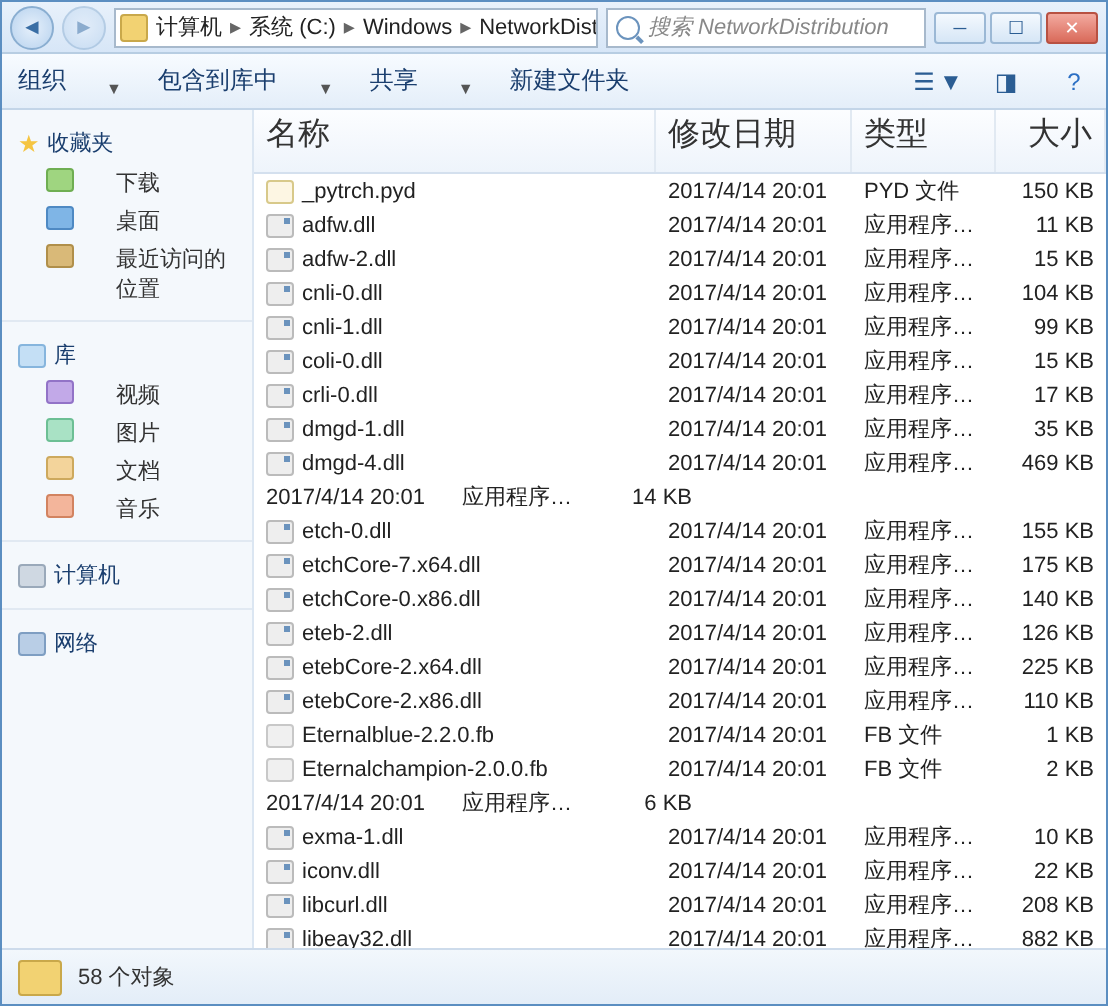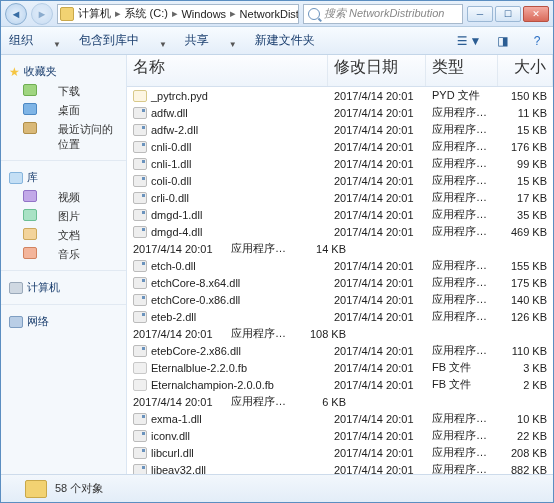--- a/index.html
+++ b/index.html
@@ -51,21 +51,21 @@
   .colhead .c-size{text-align:right}
   .colhead > div{border-right:1px solid #e1e9f2}
   .rows{flex:1;overflow-y:auto;overflow-x:hidden;font-size:11px;color:#222}
   .row{display:flex;height:17px;align-items:center}
   .row .fico{width:14px;height:12px;margin-right:4px;flex-shrink:0;border-radius:2px}
   .f-dll{background:#eee;border:1px solid #bbb;position:relative}
   .f-dll:after{content:"";position:absolute;right:1px;top:1px;width:3px;height:3px;background:#6b93bd}
   .f-pyd{background:#fdf6e3;border:1px solid #d8c98a}
   .f-fb{background:#f0f0f0;border:1px solid #c8c8c8}
   .row .c-name{display:flex;align-items:flex-start}
-  .status{height:28px;background:linear-gradient(#f2f7fc,#e3edf8);border-top:1px solid #cddbeb;display:flex;align-items:center;font-size:11px;padding:0 24px;gap:8px;color:#333}
+  .status{height:28px;background:linear-gradient(#f2f7fc,#e3edf8);border-top:1px solid #cddbeb;display:flex;align-items:center;font-size:11px;padding:0 8px;gap:8px;color:#333}
   .status .big-ico{width:22px;height:18px;background:#f2d272;border:1px solid #c9a84a;border-radius:2px}
   .rows::-webkit-scrollbar{width:15px}
   .rows::-webkit-scrollbar-track{background:#f0f4f9;border-left:1px solid #dbe6f2}
   .rows::-webkit-scrollbar-thumb{background:linear-gradient(90deg,#e8f1fb,#c8dcf1);border:1px solid #a9c3de;border-radius:2px}
   .rows::-webkit-scrollbar-button{height:15px;background:#e8f1fb;border:1px solid #c3d5e8}
 </style>
 </head>
 <body>
 
 <div class="window">
@@ -211,21 +211,21 @@
             <div class="c-type">应用程序扩展</div>
             <div class="c-size">15 KB</div>
           </div>
           <div class="row">
             <div class="c-name">
               <span class="fico f-dll"></span>
               <span>cnli-0.dll</span>
             </div>
             <div class="c-date">2017/4/14 20:01</div>
             <div class="c-type">应用程序扩展</div>
-            <div class="c-size">176 KB</div>
+            <div class="c-size">104 KB</div>
           </div>
           <div class="row">
             <div class="c-name">
               <span class="fico f-dll"></span>
               <span>cnli-1.dll</span>
             </div>
             <div class="c-date">2017/4/14 20:01</div>
             <div class="c-type">应用程序扩展</div>
             <div class="c-size">99 KB</div>
           </div>
@@ -275,21 +275,21 @@
               <span class="fico f-dll"></span>
               <span>etch-0.dll</span>
             </div>
             <div class="c-date">2017/4/14 20:01</div>
             <div class="c-type">应用程序扩展</div>
             <div class="c-size">155 KB</div>
           </div>
           <div class="row">
             <div class="c-name">
               <span class="fico f-dll"></span>
-              <span>etchCore-8.x64.dll</span>
+              <span>etchCore-7.x64.dll</span>
             </div>
             <div class="c-date">2017/4/14 20:01</div>
             <div class="c-type">应用程序扩展</div>
             <div class="c-size">175 KB</div>
           </div>
           <div class="row">
             <div class="c-name">
               <span class="fico f-dll"></span>
               <span>etchCore-0.x86.dll</span>
             </div>
@@ -300,41 +300,45 @@
           <div class="row">
             <div class="c-name">
               <span class="fico f-dll"></span>
               <span>eteb-2.dll</span>
             </div>
             <div class="c-date">2017/4/14 20:01</div>
             <div class="c-type">应用程序扩展</div>
             <div class="c-size">126 KB</div>
           </div>
           <div class="row">
-            <div class="c-date">2017/4/14 20:01</div>
-            <div class="c-type">应用程序扩展</div>
-            <div class="c-size">108 KB</div>
+            <div class="c-name">
+              <span class="fico f-dll"></span>
+              <span>etebCore-2.x64.dll</span>
+            </div>
+            <div class="c-date">2017/4/14 20:01</div>
+            <div class="c-type">应用程序扩展</div>
+            <div class="c-size">225 KB</div>
           </div>
           <div class="row">
             <div class="c-name">
               <span class="fico f-dll"></span>
               <span>etebCore-2.x86.dll</span>
             </div>
             <div class="c-date">2017/4/14 20:01</div>
             <div class="c-type">应用程序扩展</div>
             <div class="c-size">110 KB</div>
           </div>
           <div class="row">
             <div class="c-name">
               <span class="fico f-fb"></span>
               <span>Eternalblue-2.2.0.fb</span>
             </div>
             <div class="c-date">2017/4/14 20:01</div>
             <div class="c-type">FB 文件</div>
-            <div class="c-size">3 KB</div>
+            <div class="c-size">1 KB</div>
           </div>
           <div class="row">
             <div class="c-name">
               <span class="fico f-fb"></span>
               <span>Eternalchampion-2.0.0.fb</span>
             </div>
             <div class="c-date">2017/4/14 20:01</div>
             <div class="c-type">FB 文件</div>
             <div class="c-size">2 KB</div>
           </div>

